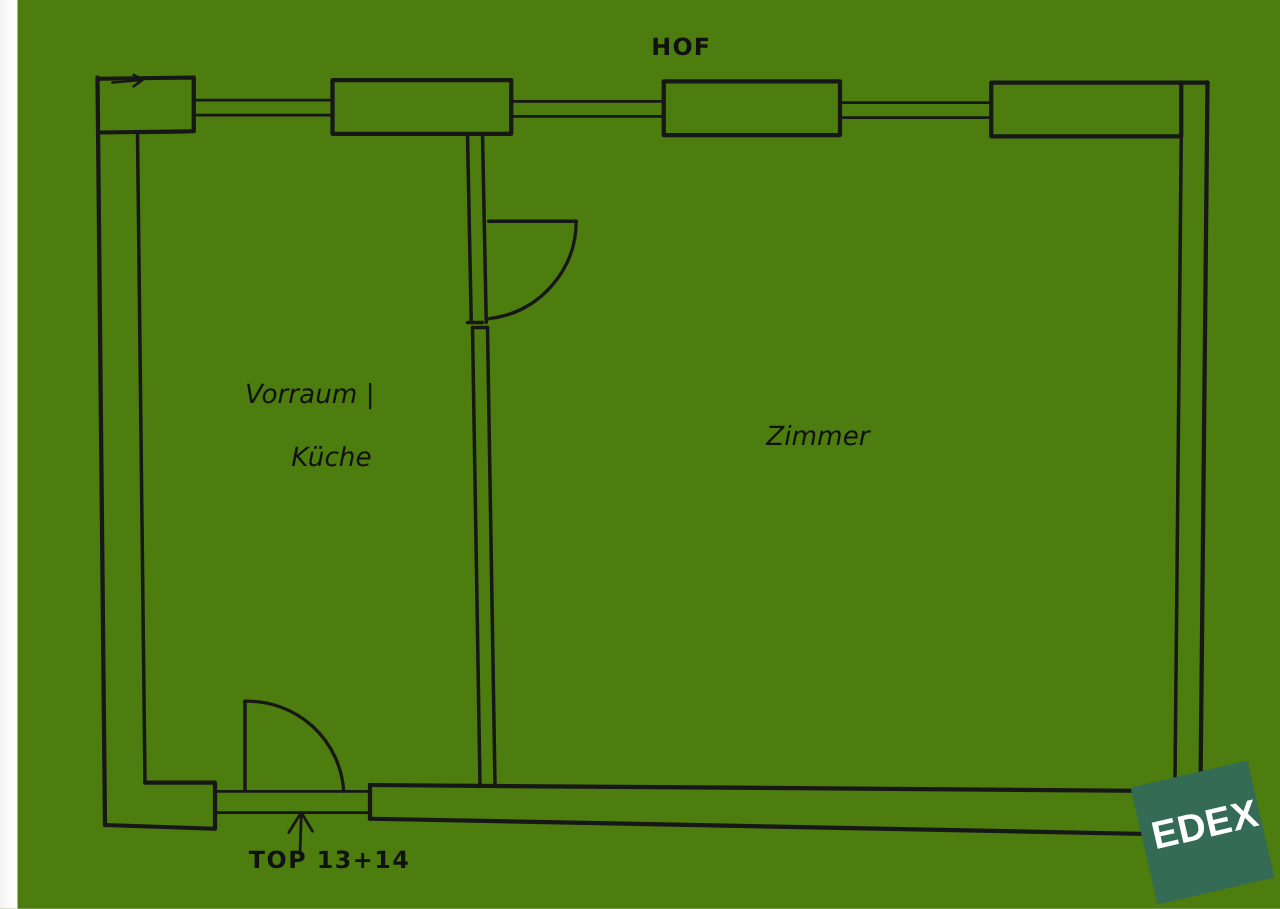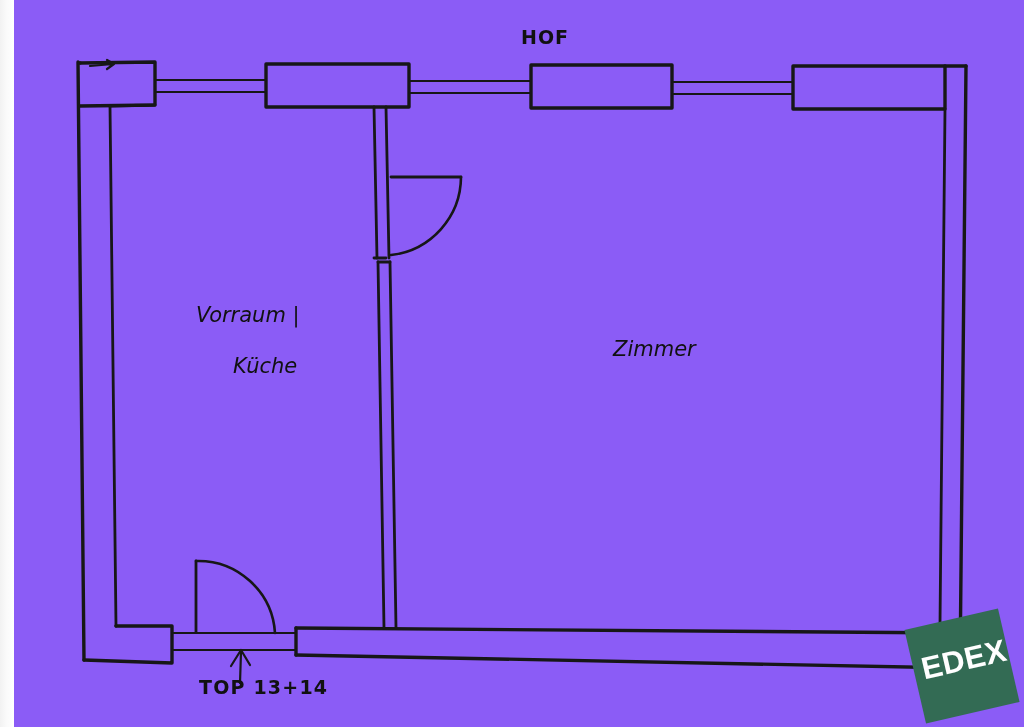--- a/index.html
+++ b/index.html
@@ -11,21 +11,21 @@
   body {
     width: 1024px;
     height: 727px;
     font-family: "Liberation Sans", sans-serif;
     overflow: hidden;
   }
   #plan-root {
     position: relative;
     width: 1024px;
     height: 727px;
-    background: #8b5cf6;
+    background: #4d7c0f;
   }
   #plan-svg {
     position: absolute;
     left: 0;
     top: 0;
     width: 1024px;
     height: 727px;
     display: block;
   }
   

